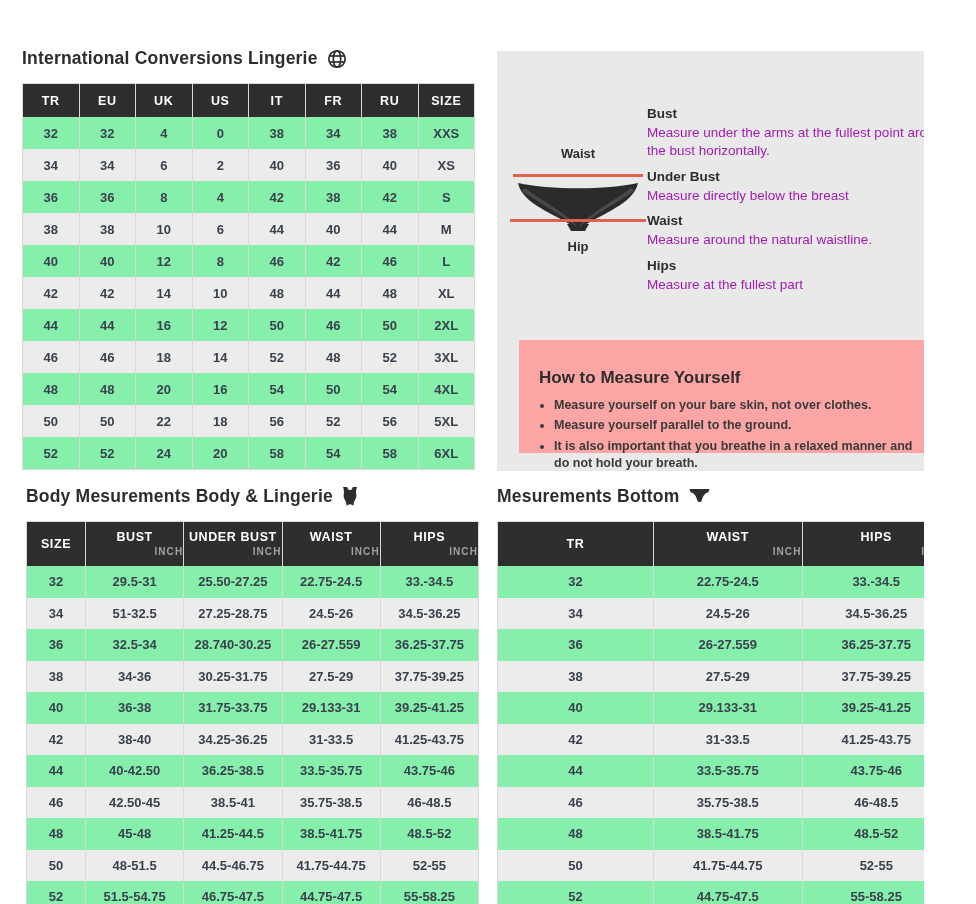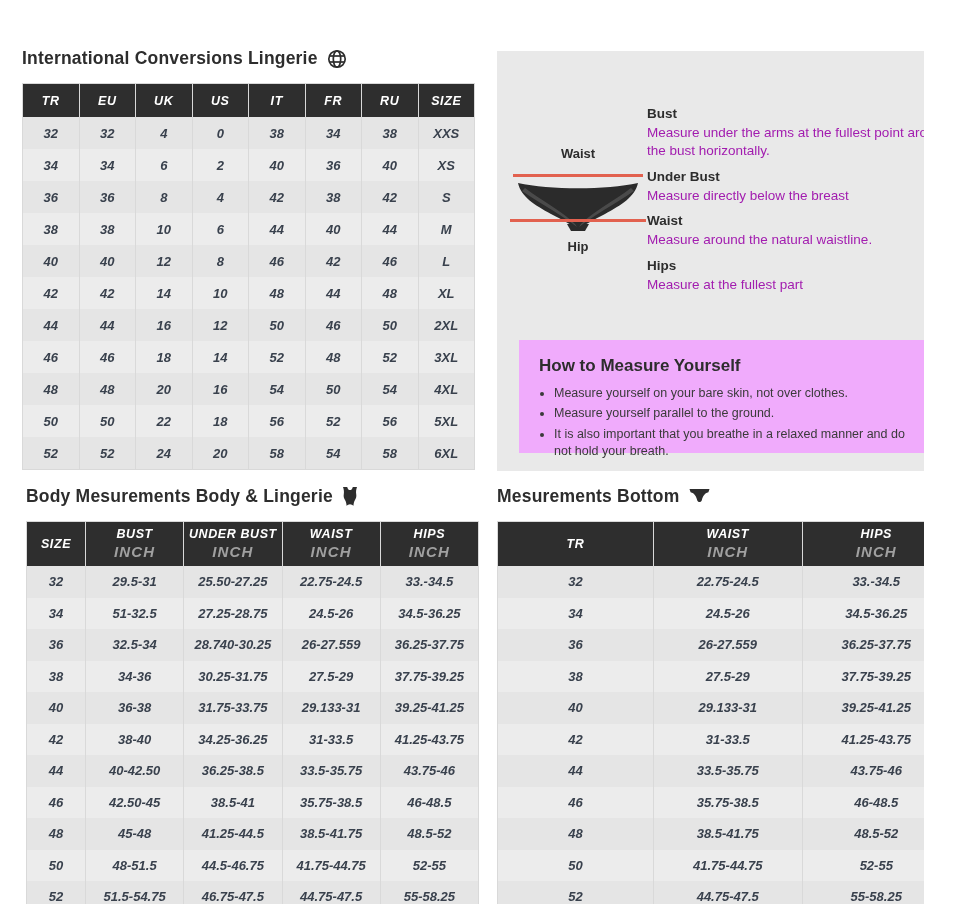--- a/index.html
+++ b/index.html
@@ -14,37 +14,37 @@
   
   .sec{position:absolute;}
   #sec-conversions{left:22px;top:20px;width:453px;}
   #sec-conversions .section-title{margin-bottom:14px;}
   #sec-panel{left:497px;top:23px;width:469px;height:420px;background:#e9e9e9;}
   #sec-body{left:26px;top:458px;width:453px;}
   #sec-bottom{left:497px;top:458px;width:454px;}
   #sec-body .section-title,#sec-bottom .section-title{margin-bottom:14px;}
 
   
-  table{border-collapse:collapse;width:100%;table-layout:fixed;background:#e5e5e5;
-    border:1px solid #d9d9d9;font-style:italic;}
+  table{border-collapse:collapse;width:100%;table-layout:fixed;background:#86efac;
+    border:1px solid #d9d9d9;}
   th,td{border-left:1px solid #d9d9d9;text-align:center;padding:0;}
   th:first-child,td:first-child{border-left:none;}
   thead th{background:#2e2e2e;color:#fff;font-size:12.5px;font-weight:700;
     letter-spacing:.6px;vertical-align:middle;}
   tbody td{font-size:13px;font-weight:700;color:#39414d;}
   tbody tr:nth-child(even) td{background:#ececec;}
 
   #conversions-table thead th{height:33px;}
   #conversions-table tbody td{height:32px;}
 
   .bm thead th{height:38px;padding:3px 0;}
   .bm tbody td{height:31.5px;}
   .th-label{font-size:12.5px;font-weight:700;letter-spacing:.6px;line-height:1.15;}
-  .th-sub{font-size:15px;font-weight:700;letter-spacing:1.1px;color:#a0a0a0;
-    line-height:1.2;margin-top:1px;}
+  .th-sub{font-size:10px;font-weight:700;letter-spacing:1.1px;color:#a0a0a0;
+    line-height:1.2;margin-top:1px;text-align:right;}
 
   #body-table th:first-child,#body-table td:first-child{width:58px;}
   #bottom-table th:first-child,#bottom-table td:first-child{width:155px;}
 
   
   .guide-items{position:absolute;left:150px;top:55px;width:310px;}
   .guide-item{margin-bottom:9px;}
   .guide-item h4{margin:0 0 3px 0;font-size:13.5px;font-weight:800;color:#2d2d2d;}
   .guide-item p{margin:0;font-size:13.5px;color:#a21caf;line-height:1.32;}
 
@@ -52,23 +52,23 @@
   .dlabel{font-size:13px;font-weight:800;color:#2d2d2d;line-height:15px;}
   .dlabel.top{margin-bottom:13px;}
   .dlabel.bottom{margin-top:8px;}
   .dwrap{position:relative;height:57px;}
   .redline{position:absolute;height:3px;background:#e2614f;}
   .waist-line{left:0;right:0;top:0;}
   .hip-line{left:-3px;right:-3px;top:45px;}
   .panty-svg{position:absolute;left:2px;top:5px;}
 
   .howto{position:absolute;left:22px;right:24px;top:289px;bottom:18px;
-    background:#f0abfc;padding:16px 20px;box-sizing:border-box;}
+    background:#fca5a5;padding:28px 20px;box-sizing:border-box;}
   .howto h3{margin:0 0 9px 0;font-size:17px;font-weight:800;color:#2d2d2d;}
-  .howto ul{margin:0;padding-left:15px;}
+  .howto ul{margin:0;padding-left:15px;font-weight:bold;}
   .howto li{font-size:12.5px;color:#3a3a3a;line-height:1.38;margin-bottom:3px;}
 </style>
 </head>
 <body>
 
 <div class="page">
 
   <section class="sec" id="sec-conversions">
     <h2 class="section-title">
       <span>International Conversions Lingerie</span>

